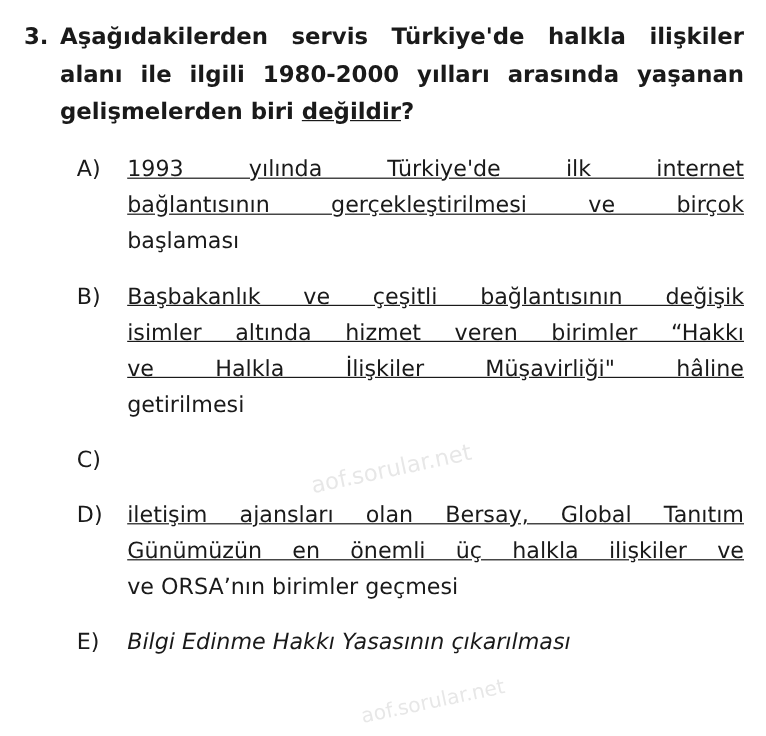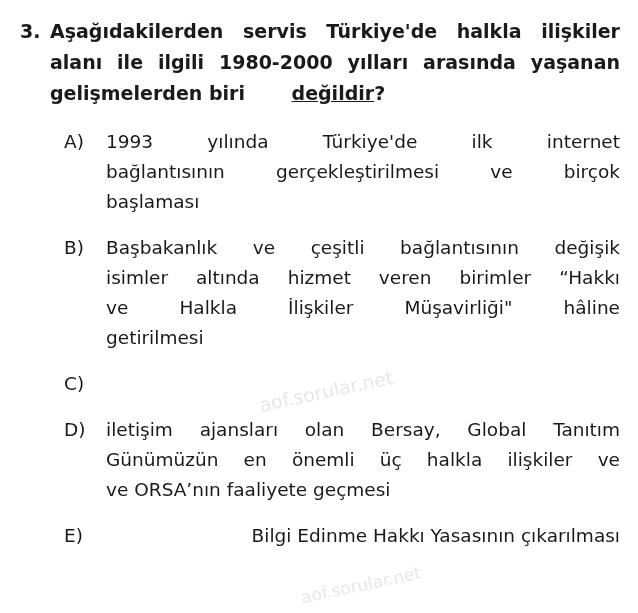--- a/index.html
+++ b/index.html
@@ -76,21 +76,20 @@
     flex: 1;
     font-size: 19px;
     font-weight: bold;
     line-height: 31px;
     text-align: justify;
     text-justify: inter-word;
     hyphens: none;
   }
   .q-text .underline {
     text-decoration: underline;
-    margin-left: 40px;
   }
   
 
   
   .options {
     margin-top: 18px;
     padding-left: 46px;
   }
   .option {
     display: flex;
@@ -105,28 +104,30 @@
     text-align: left;
   }
   .opt-text {
     flex: 1;
     font-size: 18.5px;
     line-height: 30px;
     text-align: justify;
     text-justify: inter-word;
   }
   .opt-text.nojustify {
-    text-align: right;
+    text-align: left;
+    font-style: italic;
   }
   .opt-text > span {
     display: block;
   }
   .opt-text .justified-line {
     text-align: justify;
     text-align-last: justify;
+    text-decoration: underline;
   }
 </style>
 </head>
 <body>
 
 <div class="page">
 
   <div class="side-watermark">aof.sorular.net</div>
   <div class="wm wm-1">aof.sorular.net</div>
   <div class="wm wm-2">aof.sorular.net</div>
@@ -168,21 +169,21 @@
         <div class="opt-letter">C)</div>
         <div class="opt-text">
         </div>
       </div>
 
       <div class="option">
         <div class="opt-letter">D)</div>
         <div class="opt-text">
           <span class="justified-line">iletişim ajansları olan Bersay, Global Tanıtım</span>
           <span class="justified-line">Günümüzün en önemli üç halkla ilişkiler ve</span>
-          <span>ve ORSA’nın faaliyete geçmesi</span>
+          <span>ve ORSA’nın birimler geçmesi</span>
         </div>
       </div>
 
       <div class="option">
         <div class="opt-letter">E)</div>
         <div class="opt-text nojustify">
           <span>Bilgi Edinme Hakkı Yasasının çıkarılması</span>
         </div>
       </div>
 

